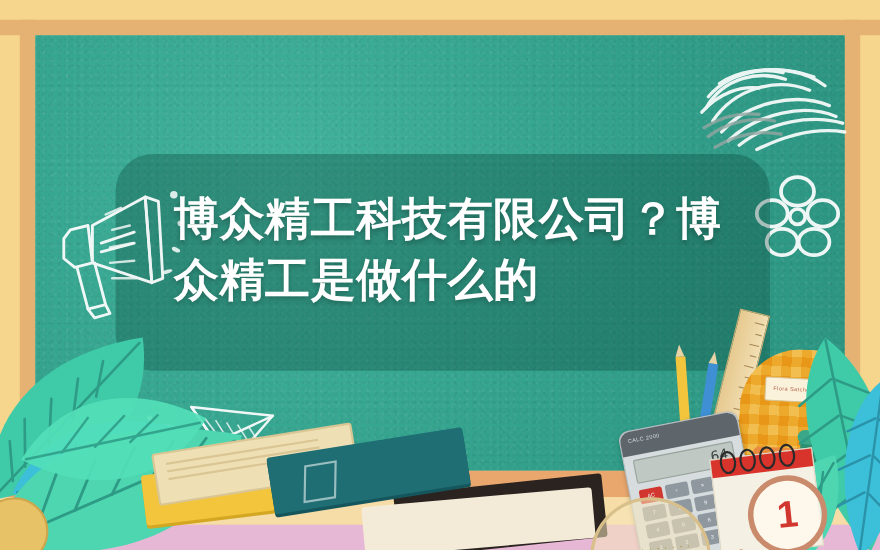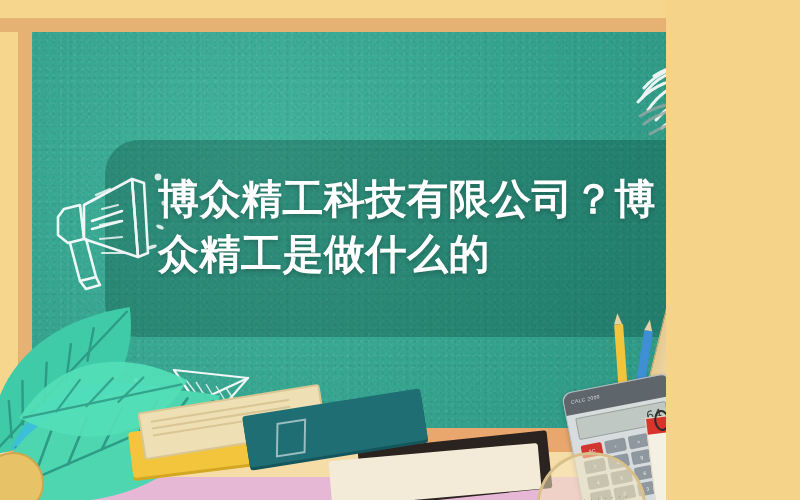--- a/index.html
+++ b/index.html
@@ -1,21 +1,21 @@
 <!DOCTYPE html>
 <html><head>
 <meta charset="utf-8">
 <style>
   html,body{margin:0;padding:0;}
   body{
     width:800px;height:500px;overflow:hidden;
     font-family:"Liberation Sans","DejaVu Sans",sans-serif;
     background:#F5D48A;
   }
-  #stage{position:relative;width:666px;height:500px;overflow:hidden;background:#F5D48A;text-decoration:underline;}
+  #stage{position:relative;width:800px;height:500px;overflow:hidden;background:#F5D48A;text-decoration:underline;}
 
   
   .frame-outer{position:absolute;inset:0;background:#F6D58D;}
   .frame-inner{position:absolute;left:0;top:18px;width:800px;height:14px;background:#E6B273;}
   .frame-left{position:absolute;left:18px;top:18px;width:14px;height:420px;background:#E6B273;}
   .frame-right{position:absolute;left:768px;top:18px;width:14px;height:420px;background:#E6B273;}
 
   
   .board{
     position:absolute;left:32px;top:32px;width:736px;height:396px;

